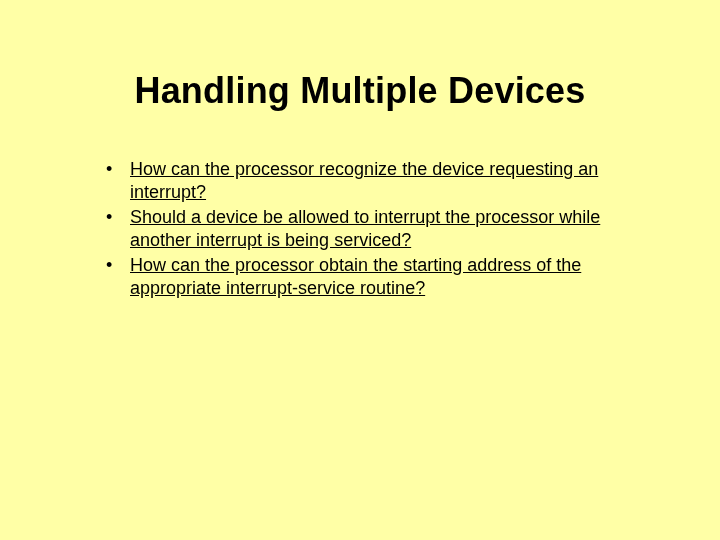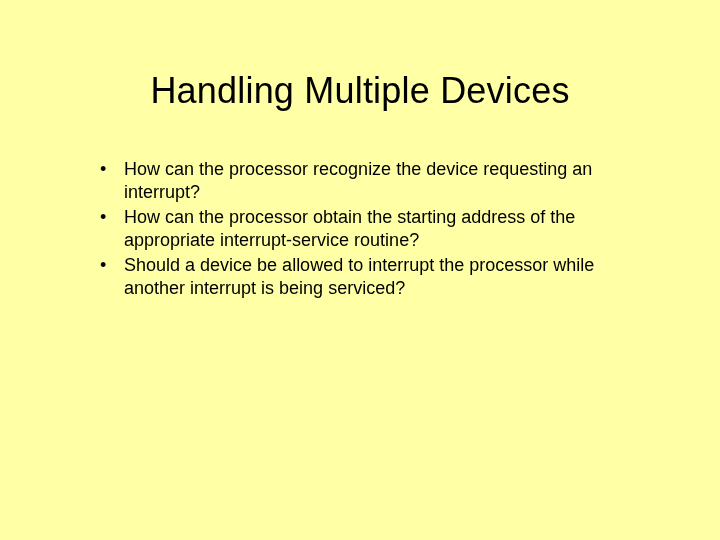--- a/index.html
+++ b/index.html
@@ -15,31 +15,32 @@
     color: #000;
   }
   .slide {
     box-sizing: border-box;
     width: 720px;
     height: 540px;
     padding: 70px 60px 0 60px;
   }
   .title {
     font-size: 36px;
-    font-weight: 400;
+    font-weight: 700;
     text-align: center;
     margin: 0 0 46px 0;
     letter-spacing: 0.2px;
   }
   ul.bullets {
     list-style: none;
-    margin: 10px;
+    margin: 16px;
     padding: 0 0 0 30px;
     font-size: 18px;
     line-height: 1.25;
+    text-decoration: underline;
   }
   ul.bullets li {
     position: relative;
     padding-left: 24px;
     margin: 0 0 3px 0;
   }
   ul.bullets li::before {
     content: "•";
     position: absolute;
     left: 0;
@@ -47,16 +48,16 @@
     font-size: 18px;
   }
 </style>
 </head>
 <body>
 
 <div class="slide">
   <h1 class="title">Handling Multiple Devices</h1>
   <ul class="bullets">
     <li>How can the processor recognize the device requesting an interrupt?</li>
+    <li>Should a device be allowed to interrupt the processor while another interrupt is being serviced?</li>
     <li>How can the processor obtain the starting address of the appropriate interrupt-service routine?</li>
-    <li>Should a device be allowed to interrupt the processor while another interrupt is being serviced?</li>
   </ul>
 </div>
 
 </body></html>

